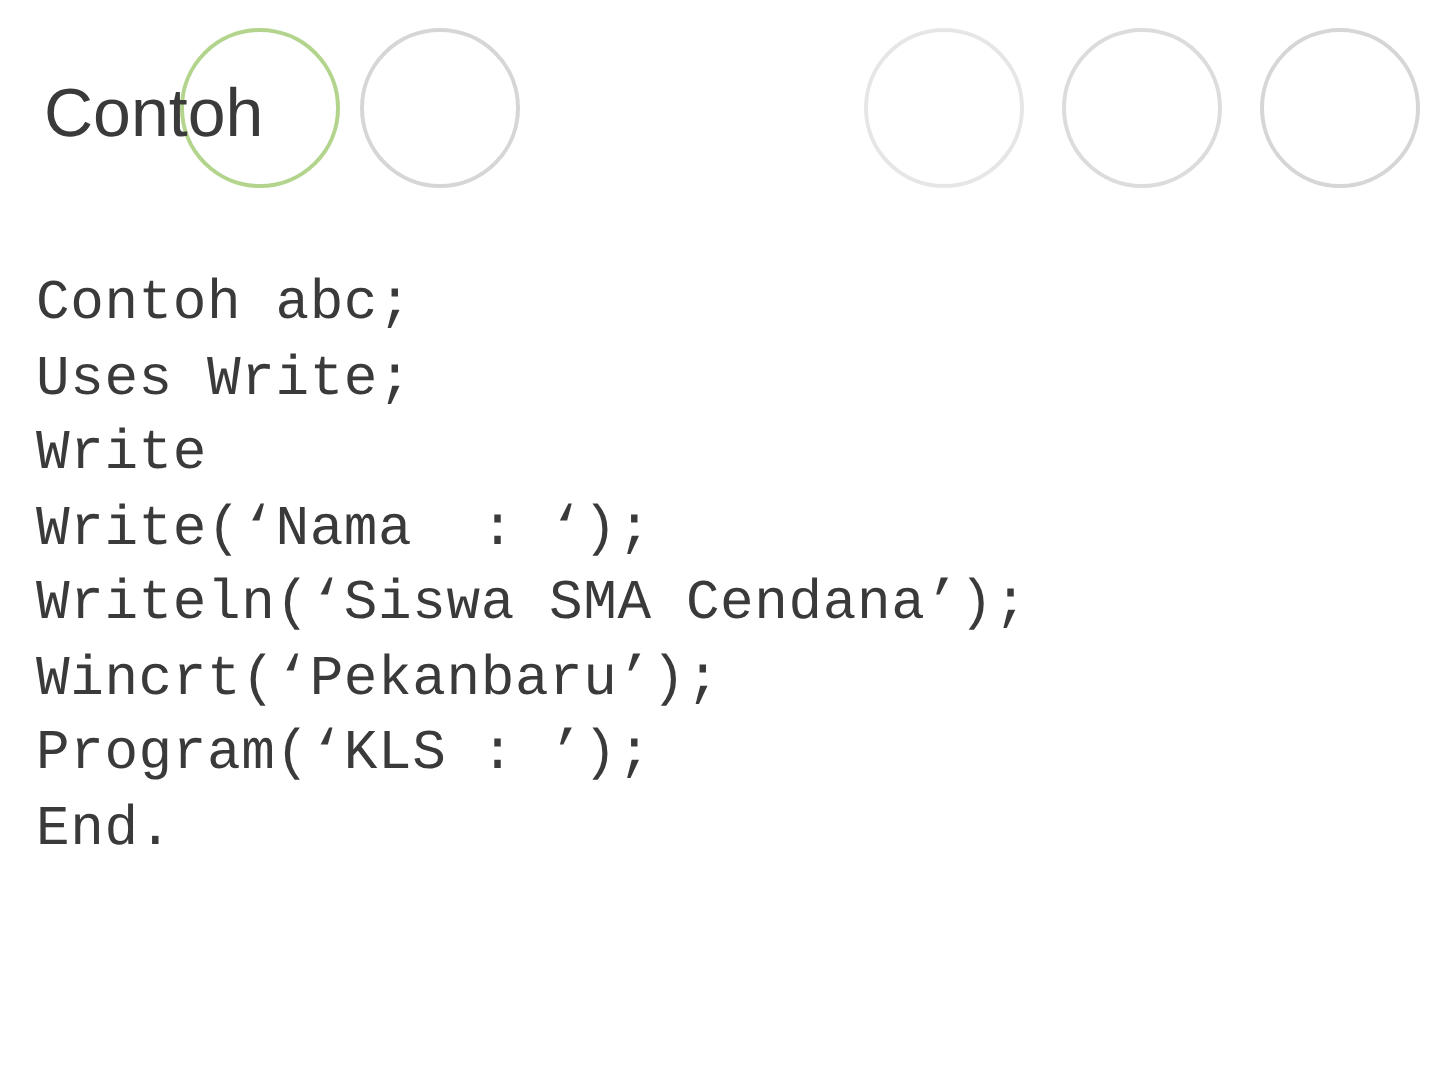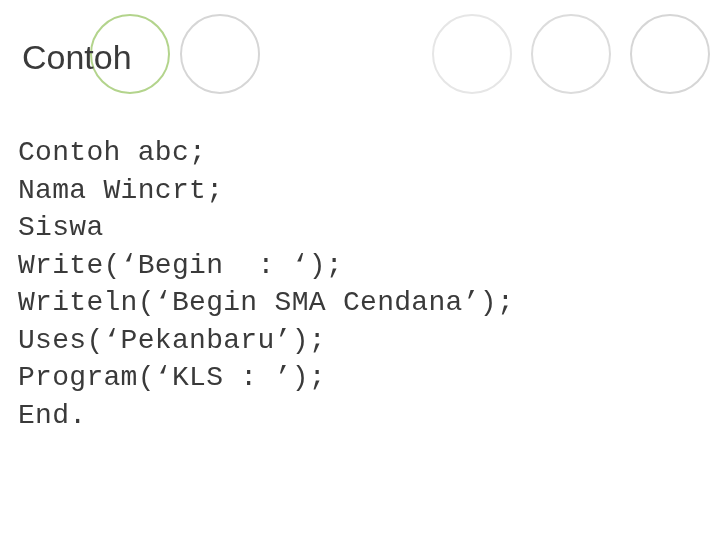--- a/index.html
+++ b/index.html
@@ -62,19 +62,19 @@
   <div class="circle c1"></div>
   <div class="circle c2"></div>
   <div class="circle c3"></div>
   <div class="circle c4"></div>
   <div class="circle c5"></div>
 </div>
 
 <div class="heading">Contoh</div>
 
 <div class="code-block"><span>Contoh abc;</span>
-<span>Nama Wincrt;</span>
-<span>Siswa</span>
-<span>Write(‘Begin  : ‘);</span>
-<span>Writeln(‘Begin SMA Cendana’);</span>
-<span>Uses(‘Pekanbaru’);</span>
+<span>Uses Write;</span>
+<span>Write</span>
+<span>Write(‘Nama  : ‘);</span>
+<span>Writeln(‘Siswa SMA Cendana’);</span>
+<span>Wincrt(‘Pekanbaru’);</span>
 <span>Program(‘KLS : ’);</span>
 <span>End.</span></div>
 
 </body></html>

